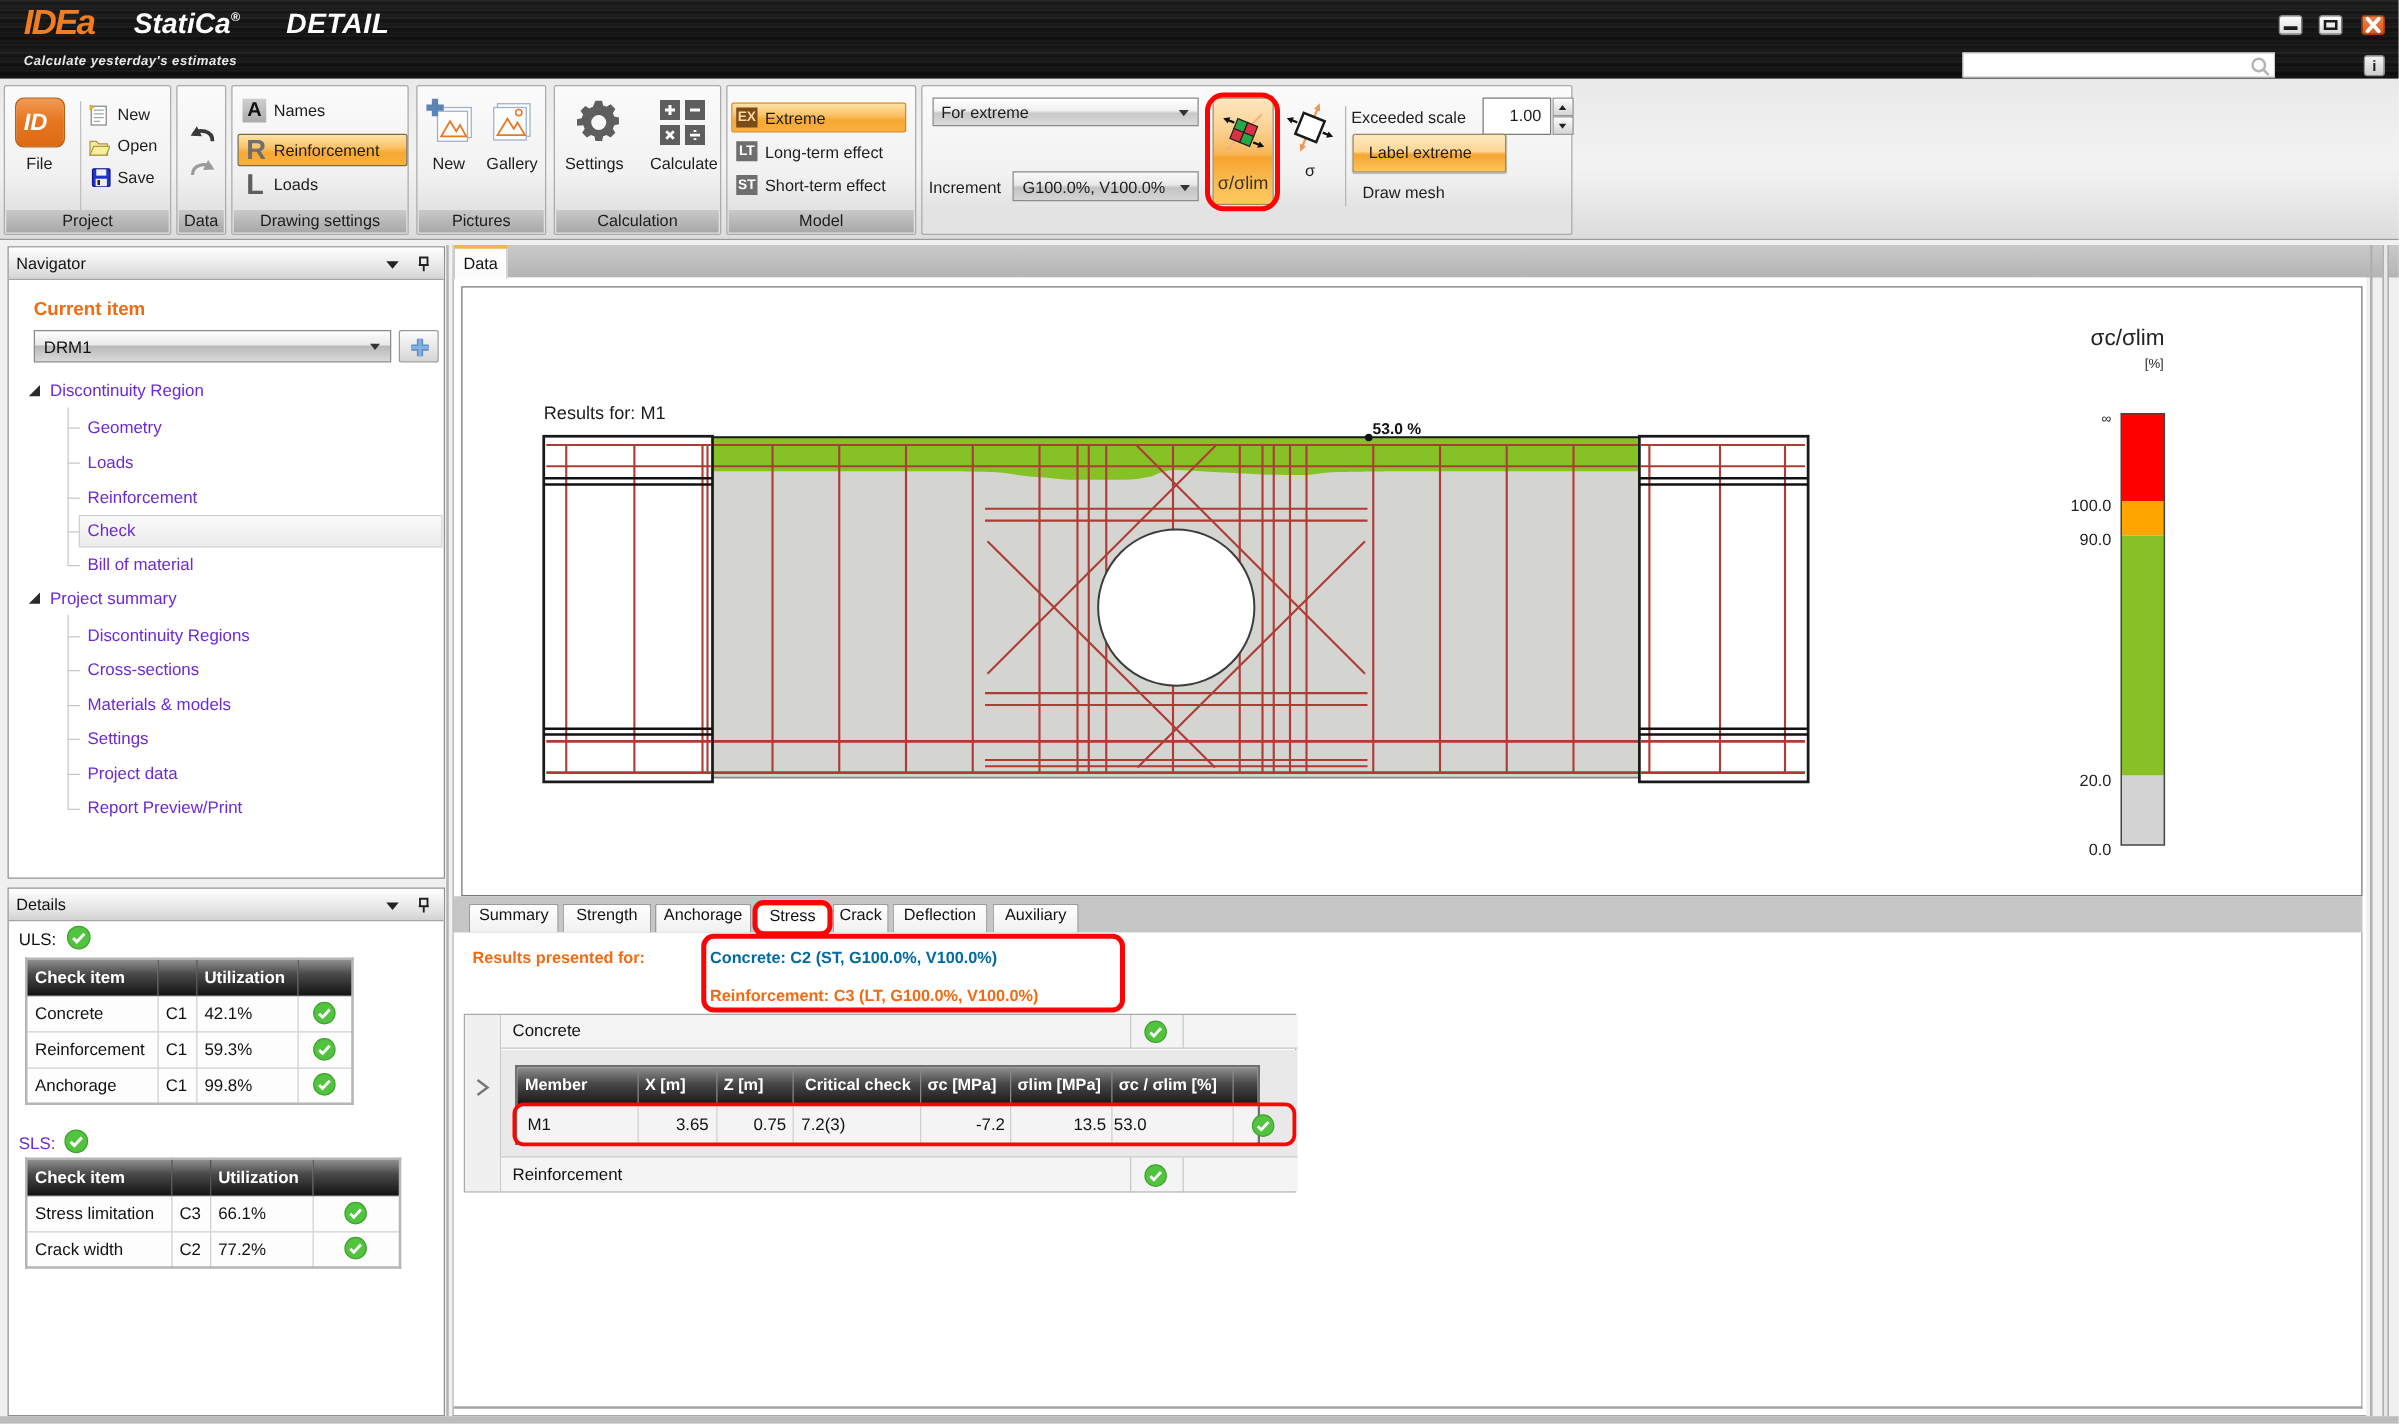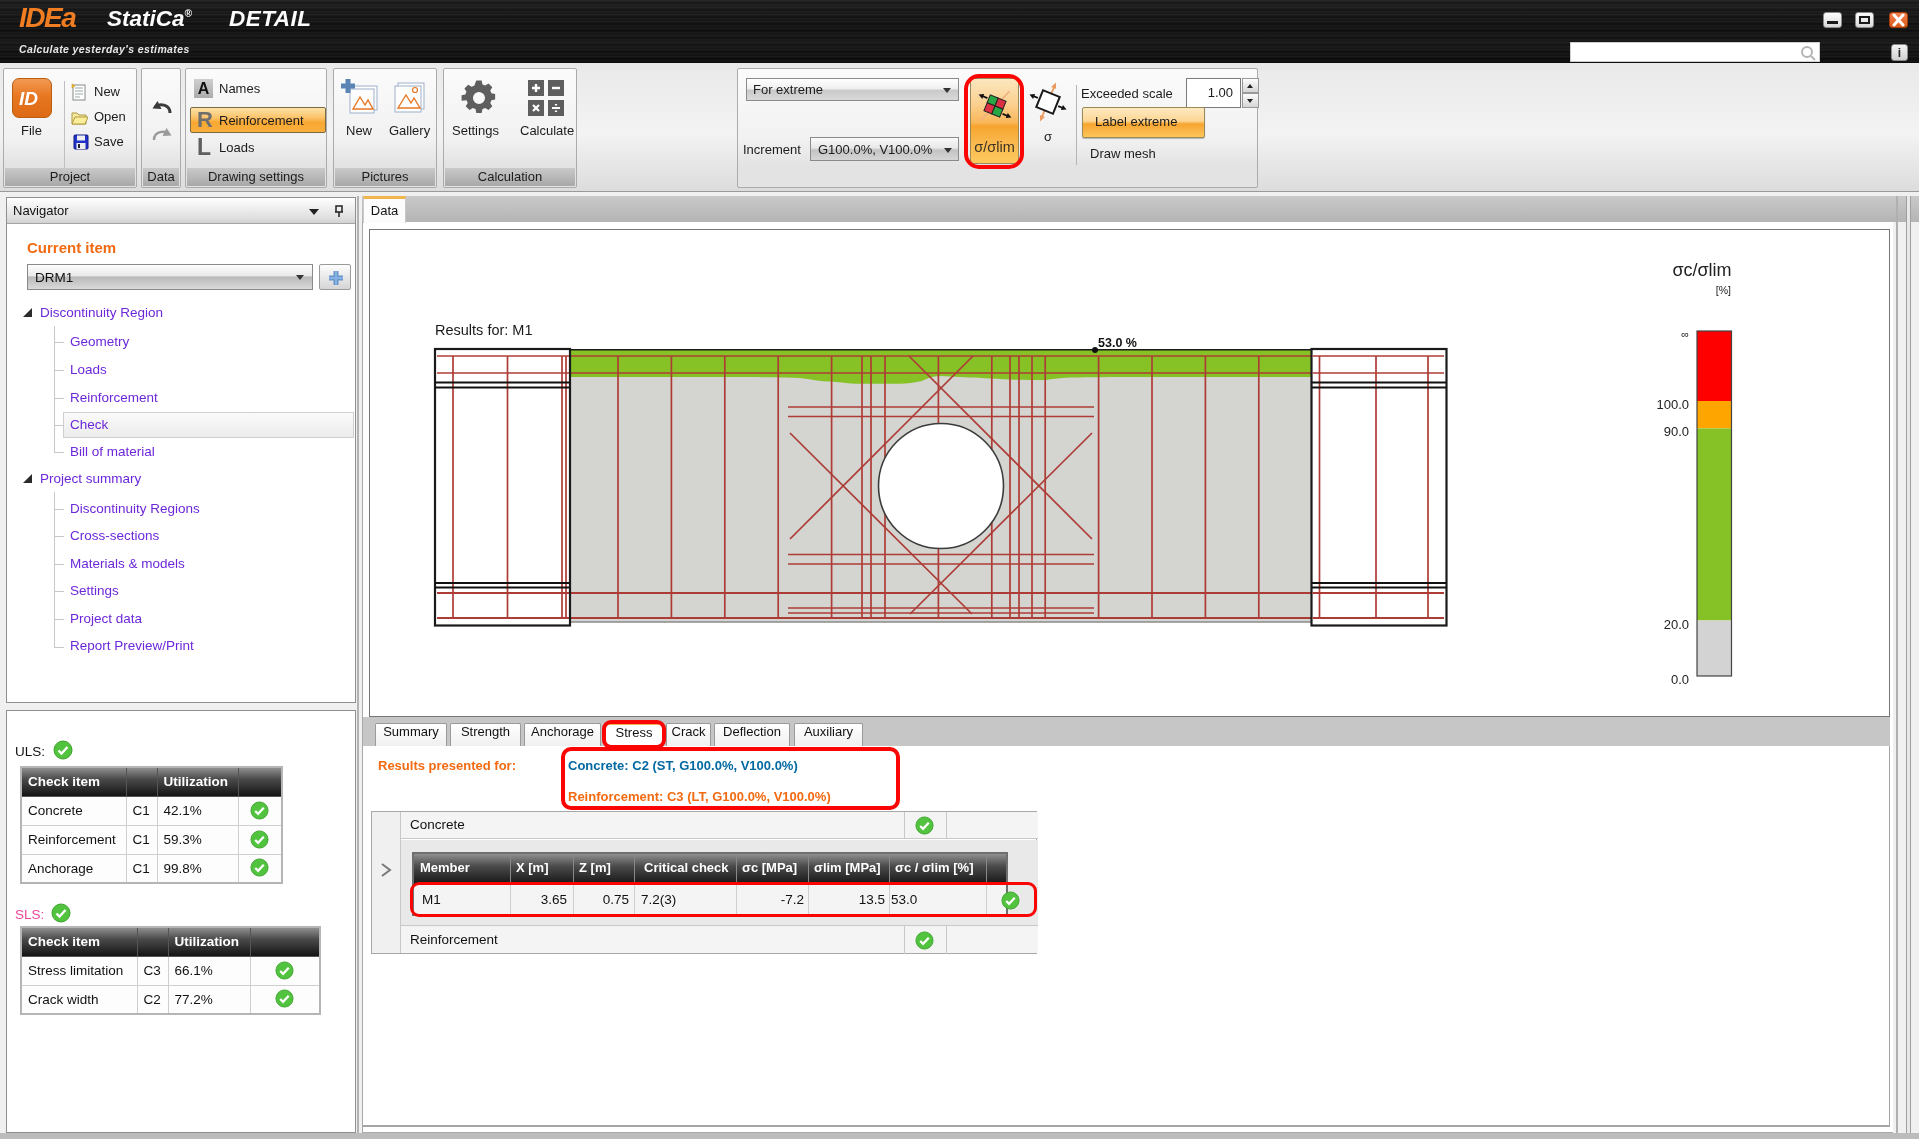--- a/index.html
+++ b/index.html
@@ -167,20 +167,30 @@
           <rect x="22" y="22" width="16" height="16" fill="#5e5e5e"></rect>
         <path d="M10 6 v8 M6 10 h8" stroke="#fff" stroke-width="2.4"></path>
         <path d="M26 10 h8" stroke="#fff" stroke-width="2.4"></path>
         <path d="M7 27 l6 6 M13 27 l-6 6" stroke="#fff" stroke-width="2.2"></path>
         <path d="M26 30 h8 M30 26 v1.5 M30 32.5 v1.5" stroke="#fff" stroke-width="2.2"></path>
       </svg>
       <div class="ribtext" style="position:absolute;left:76px;top:54px;">Calculate</div>
       <div class="grplabel">Calculation</div>
     </div>
 
+    <div class="grp" style="left:581px;width:152px;">
+      <div class="abs" style="left:3px;top:13px;width:140px;height:24px;background:linear-gradient(180deg,#fde3a7 0%,#fbc36a 40%,#f7a833 60%,#fbb03b 100%);border:1px solid #d8871e;border-radius:2px;"></div>
+      <div class="abs" style="left:7px;top:17px;width:17px;height:16px;background:#7a4a18;color:#ffd9a0;font-weight:bold;font-size:11px;text-align:center;line-height:16px;">EX</div>
+      <div class="ribtext" style="position:absolute;left:30px;top:18px;">Extreme</div>
+      <div class="abs" style="left:7px;top:44px;width:17px;height:16px;background:#6e6e6e;color:#fff;font-weight:bold;font-size:11px;text-align:center;line-height:16px;">LT</div>
+      <div class="ribtext" style="position:absolute;left:30px;top:45px;">Long-term effect</div>
+      <div class="abs" style="left:7px;top:71px;width:17px;height:16px;background:#6e6e6e;color:#fff;font-weight:bold;font-size:11px;text-align:center;line-height:16px;">ST</div>
+      <div class="ribtext" style="position:absolute;left:30px;top:72px;">Short-term effect</div>
+      <div class="grplabel">Model</div>
+    </div>
 
     <div class="grp" style="left:737px;width:521px;">
       <div class="abs" style="left:8px;top:9px;width:213px;height:23px;background:linear-gradient(180deg,#ffffff 0%,#f0f0f0 45%,#c9c9c9 55%,#dadada 100%);border:1px solid #8a8a8a;">
         <div class="ribtext" style="position:absolute;left:6px;top:3px;">For extreme</div>
         <div class="abs" style="right:7px;top:9px;width:0;height:0;border-left:4px solid transparent;border-right:4px solid transparent;border-top:5px solid #333;"></div>
       </div>
       <div class="ribtext" style="position:absolute;left:5px;top:73px;">Increment</div>
       <div class="abs" style="left:72px;top:68px;width:149px;height:24px;background:linear-gradient(180deg,#fafafa 0%,#e8e8e8 45%,#c3c3c3 55%,#d5d5d5 100%);border:1px solid #8a8a8a;">
         <div class="ribtext" style="position:absolute;left:7px;top:4px;">G100.0%, V100.0%</div>
         <div class="abs" style="right:6px;top:10px;width:0;height:0;border-left:4px solid transparent;border-right:4px solid transparent;border-top:5px solid #333;"></div>
@@ -276,20 +286,26 @@
         <div class="th" style="top:254px;"></div>
       <div class="th" style="top:311px;"></div>
         <div class="th" style="top:338px;"></div>
         <div class="th" style="top:366px;"></div>
       <div class="th" style="top:393px;"></div>
         <div class="th" style="top:421px;"></div>
         <div class="th" style="top:449px;"></div>
     </div>
   </div>
   <div id="detpanel" class="panel" style="top:710px;height:423px;">
+    <div class="panelhdr">Details
+      <div class="abs" style="right:36px;top:11px;width:0;height:0;border-left:5px solid transparent;border-right:5px solid transparent;border-top:6px solid #222;"></div>
+      <svg class="abs" style="right:10px;top:6px;" width="12" height="14" viewBox="0 0 12 14">
+          <path d="M3 2 h6 v6 h-6 z M2 8 h8 M6 8 v5" stroke="#222" stroke-width="1.5" fill="none"></path>
+        </svg>
+    </div>
     <div class="abs" style="left:8px;top:33px;font-size:13.5px;color:#111;">ULS:</div>
     <svg class="abs" style="left:46px;top:29px;" width="20" height="20" viewBox="0 0 20 20">
         <circle cx="10" cy="10" r="9" fill="#52c33f" stroke="#3da32c" stroke-width="1"></circle>
         <path d="M5.5 10.5 l3 3 6 -6.5" stroke="#fff" stroke-width="2.4" fill="none"></path>
       </svg>
     <table class="dtable" style="left:13px;top:55px;">
       <tbody>
           <tr class="dhead">
             <td style="width:105px;">Check item</td>
             <td style="width:31px;"></td>
@@ -318,21 +334,21 @@
             <td>Anchorage</td>
             <td>C1</td>
             <td>99.8%</td>
             <td class="chk"><svg width="19" height="19" viewBox="0 0 20 20">
                 <circle cx="10" cy="10" r="9" fill="#52c33f" stroke="#3da32c"></circle>
                 <path d="M5.5 10.5 l3 3 6 -6.5" stroke="#fff" stroke-width="2.4" fill="none"></path>
               </svg></td>
           </tr>
     </tbody>
       </table>
-    <div class="abs" style="left:8px;top:196px;font-size:13.5px;color:#ec4899;">SLS:</div>
+    <div class="abs" style="left:8px;top:196px;font-size:13.5px;color:#6d28d9;">SLS:</div>
     <svg class="abs" style="left:44px;top:192px;" width="20" height="20" viewBox="0 0 20 20">
         <circle cx="10" cy="10" r="9" fill="#52c33f" stroke="#3da32c" stroke-width="1"></circle>
         <path d="M5.5 10.5 l3 3 6 -6.5" stroke="#fff" stroke-width="2.4" fill="none"></path>
       </svg>
     <table class="dtable" style="left:13px;top:215px;">
       <tbody>
           <tr class="dhead">
             <td style="width:116px;">Check item</td>
             <td style="width:31px;"></td>
             <td style="width:82px;">Utilization</td>

